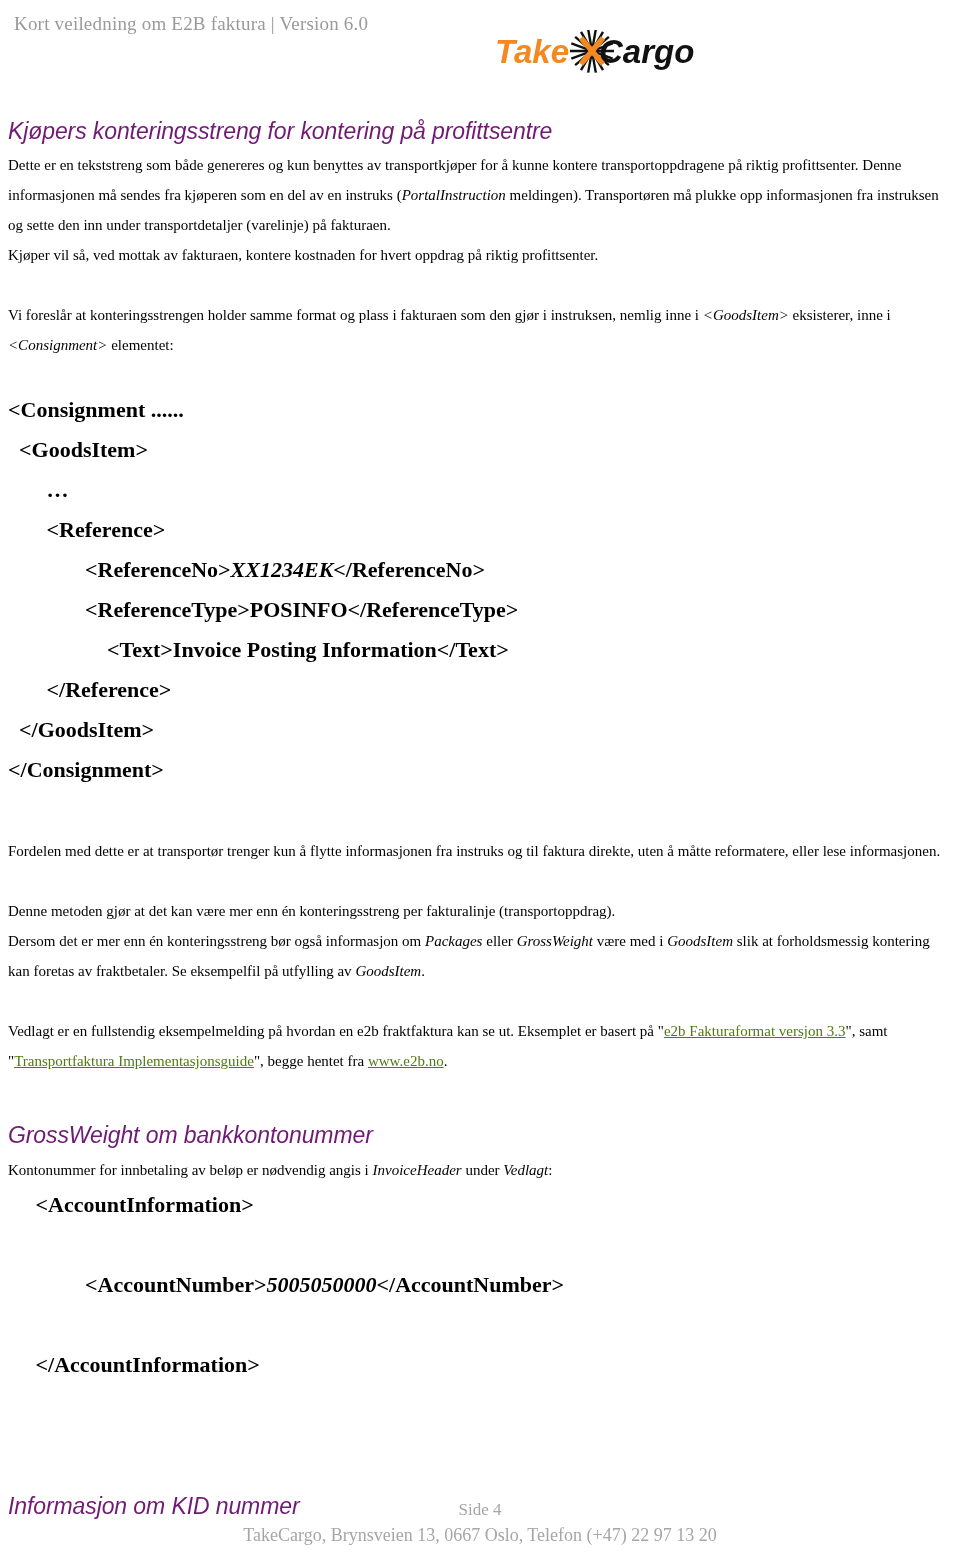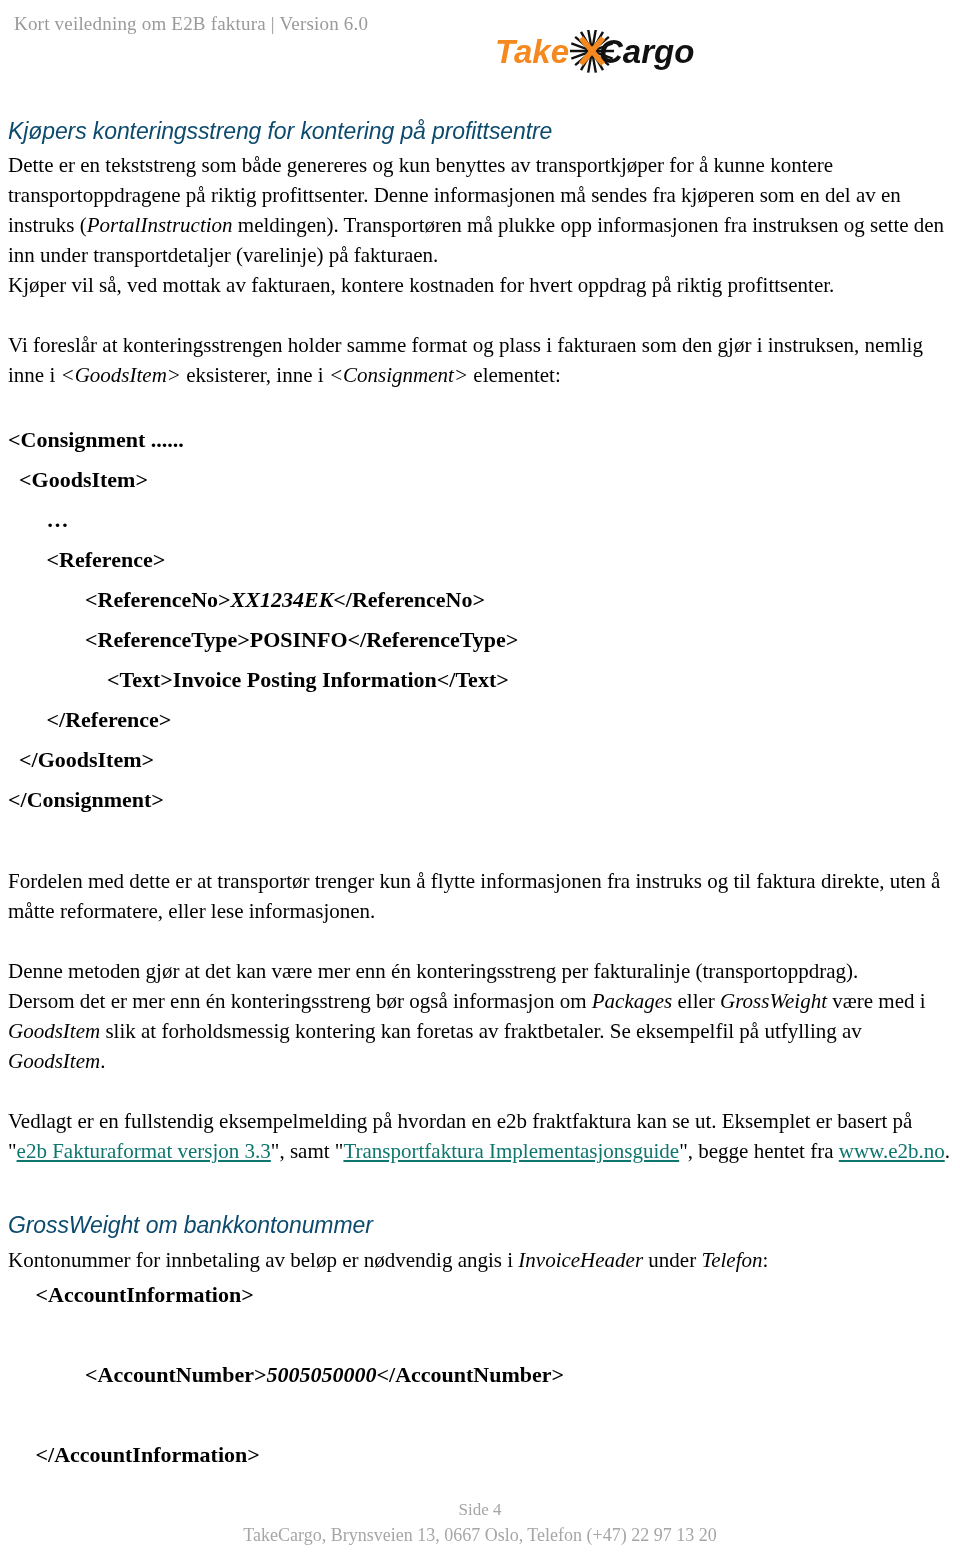--- a/index.html
+++ b/index.html
@@ -55,39 +55,39 @@
   }
 
   h2.section-heading {
     font-family: "Liberation Sans", "DejaVu Sans", sans-serif;
     font-style: italic;
     font-weight: 400;
     font-size: 23px;
     line-height: 1.15;
     margin: 0 0 6px 0;
     letter-spacing: -0.1px;
-    color: #0c4a6e;
+    color: #701a75;
   }
 
   p.body-text {
     font-family: "Liberation Serif", "DejaVu Serif", serif;
-    font-size: 21px;
+    font-size: 15px;
     line-height: 30px;
     margin: 0;
     text-align: left;
     color: #000;
   }
   p.body-text + p.body-text { margin-top: 0; }
   .spacer-md { height: 30px; }
   .spacer-lg { height: 46px; }
 
   i.term { font-style: italic; }
 
   a.doclink {
-    color: #0f766e;
+    color: #4d7c0f;
     text-decoration: underline;
     text-align: right;
   }
 
   
   .code-block {
     font-family: "Liberation Serif", "DejaVu Serif", serif;
     font-weight: bold;
     font-size: 22px;
     line-height: 40px;
@@ -186,21 +186,21 @@
   <p class="body-text"><span>Dersom det er mer enn én konteringsstreng bør også informasjon om </span><i class="term">Packages</i><span> eller </span><i class="term">GrossWeight</i><span> være med i </span><i class="term">GoodsItem</i><span> slik at forholdsmessig kontering kan foretas av fraktbetaler.  Se eksempelfil på utfylling av </span><i class="term">GoodsItem</i><span>.</span></p>
 
   <div class="spacer-md"></div>
 
   <p class="body-text"><span>Vedlagt er en fullstendig eksempelmelding på hvordan en e2b fraktfaktura kan se ut.  Eksemplet er basert på "</span><a class="doclink" href="#">e2b Fakturaformat versjon 3.3</a><span>", samt "</span><a class="doclink" href="#">Transportfaktura Implementasjonsguide</a><span>", begge hentet fra </span><a class="doclink" href="#">www.e2b.no</a><span>.</span></p>
 
   <div class="spacer-lg"></div>
 
   <h2 class="section-heading">GrossWeight om bankkontonummer</h2>
 
-  <p class="body-text"><span>Kontonummer for innbetaling av beløp er nødvendig angis i </span><i class="term">InvoiceHeader</i><span> under </span><i class="term">Telefon</i><span>:</span></p>
+  <p class="body-text"><span>Kontonummer for innbetaling av beløp er nødvendig angis i </span><i class="term">InvoiceHeader</i><span> under </span><i class="term">Vedlagt</i><span>:</span></p>
 
   <div class="code-block"><span>     &lt;AccountInformation&gt;</span>
 <span></span>
 <span>              &lt;AccountNumber&gt;</span><span class="val">5005050000</span><span>&lt;/AccountNumber&gt;</span>
 <span></span>
 <span>     &lt;/AccountInformation&gt;</span></div>
 
   <div style="height:108px"></div>
 
   <h2 class="section-heading">Informasjon om KID nummer</h2>

